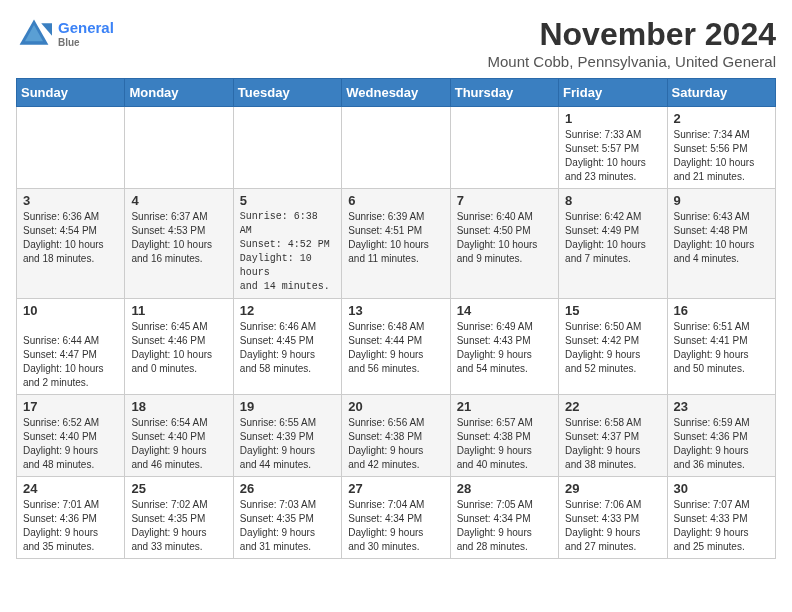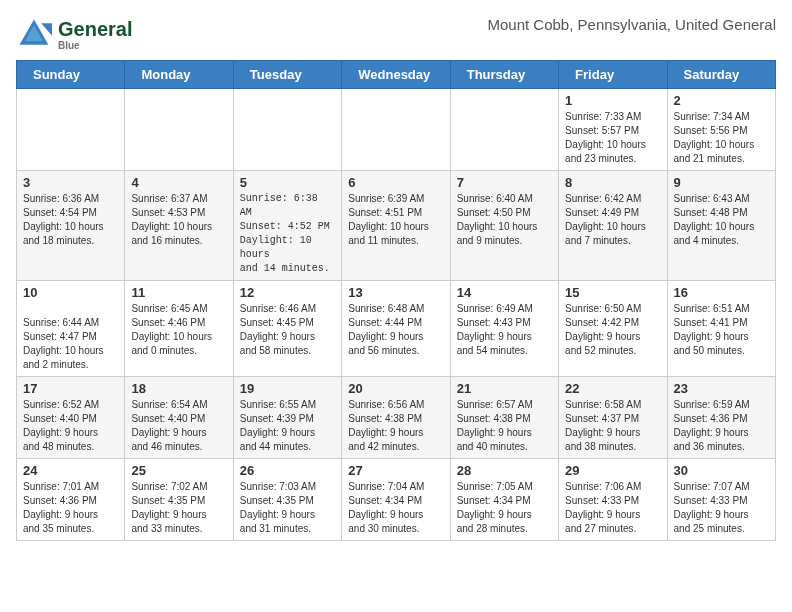--- a/index.html
+++ b/index.html
@@ -20,23 +20,23 @@
       display: flex;
       align-items: center;
       gap: 6px;
     }
     .logo-text {
       display: flex;
       flex-direction: column;
       line-height: 1.1;
     }
     .logo-general {
-      font-size: 20px;
-      font-weight: bold;
-      color: #14532d;
+      font-size: 15px;
+      font-weight: bold;
+      color: #3b82f6;
     }
     .logo-blue {
       font-size: 10px;
       font-weight: bold;
       color: #737373;
     }
     .logo-icon {
       width: 36px;
       height: 36px;
     }
@@ -54,21 +54,21 @@
     }
     .calendar {
       width: 100%;
       border-collapse: collapse;
       font-size: 11px;
     }
     .calendar th {
       background-color: #3a7fc1;
       color: #fff;
       text-align: left;
-      padding: 6px 16px;
+      padding: 6px 4px;
       font-size: 13px;
       font-weight: bold;
       border: 1px solid #2a6aaa;
     }
     .calendar td {
       border: 1px solid #ccc;
       vertical-align: top;
       padding: 4px 6px;
       width: calc(100% / 7);
       min-height: 80px;
@@ -102,20 +102,21 @@
       <polygon points="20,4 36,32 4,32" fill="#3a7fc1"></polygon>
       <polygon points="20,10 30,28 10,28" fill="#5a9fd4"></polygon>
       <polygon points="28,8 40,8 40,22" fill="#3a7fc1"></polygon>
     </svg>
     <div class="logo-text">
       <span class="logo-general">General</span>
       <span class="logo-blue">Blue</span>
     </div>
   </div>
   <div class="title-area">
+    <div class="month-title">November 2024</div>
     <div class="location">Mount Cobb, Pennsylvania, United General</div>
   </div>
 </div>
 
 <table class="calendar">
   <thead>
     <tr>
     <th>Sunday</th>
         <th>Monday</th>
         <th>Tuesday</th>

